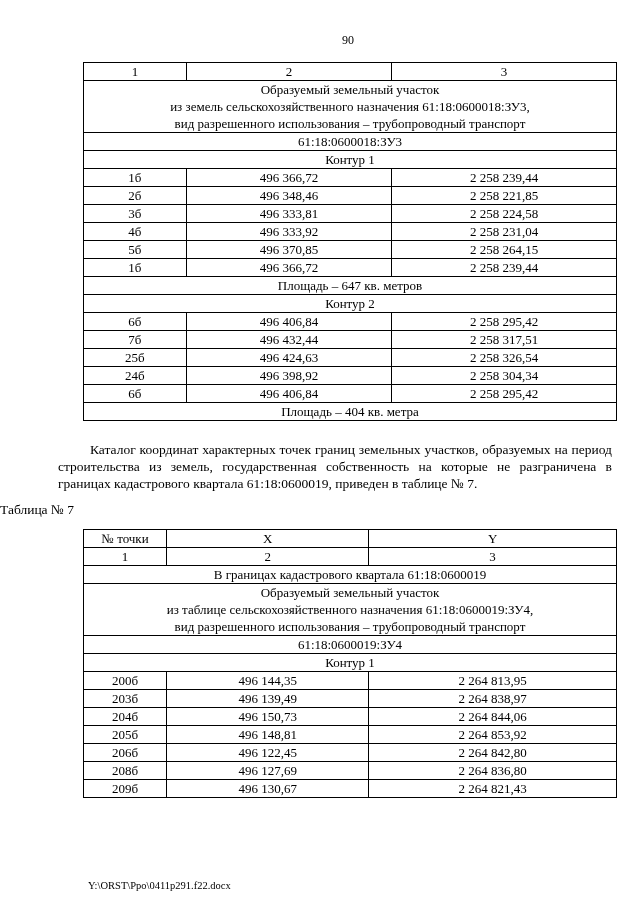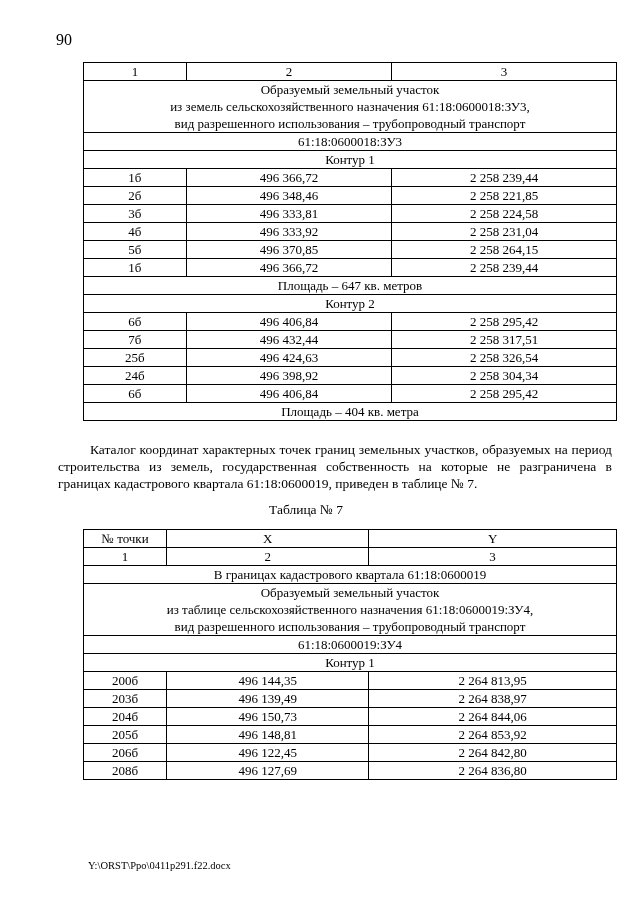--- a/index.html
+++ b/index.html
@@ -6,21 +6,22 @@
   body {
     width: 640px; height: 905px;
     font-family: "Liberation Serif", serif;
     color: #000;
     position: relative;
     overflow: hidden;
   }
   .page-number {
     margin: 33px 0 15px 56px;
     width: 584px;
-    font-size: 16px;
+    text-align: center;
+    font-size: 12px;
     line-height: 14px;
   }
   table.coord-table {
     border-collapse: collapse;
     table-layout: fixed;
     margin-left: 83px;
     width: 534px;
     margin-top: 11px;
   }
   table.coord-table td {
@@ -44,28 +45,28 @@
     margin: 20px 28px 0 58px;
     width: 554px;
     text-align: justify;
     text-indent: 32px;
     font-size: 13.5px;
     line-height: 17px;
     font-family: Liberation Serif, serif;
   }
   .table-caption {
     margin: 9px 28px 0 0;
-    text-align: center;
+    text-align: left;
     font-size: 13.5px;
     line-height: 17px;
   }
   .footer-path {
     position: absolute;
     left: 88px;
-    top: 860px;
+    top: 880px;
     font-size: 10.5px;
   }
 </style>
 </head>
 <body>
 
 <div>
 
   <div class="page-number">90</div>
 
@@ -231,18 +232,23 @@
         <tr>
           <td>206б</td>
           <td>496 122,45</td>
           <td>2 264 842,80</td>
         </tr>
         <tr>
           <td>208б</td>
           <td>496 127,69</td>
           <td>2 264 836,80</td>
         </tr>
+        <tr>
+          <td>209б</td>
+          <td>496 130,67</td>
+          <td>2 264 821,43</td>
+        </tr>
       </tbody>
   </table>
 
   <div class="footer-path">Y:\ORST\Ppo\0411p291.f22.docx</div>
 
 </div>
 
 </body></html>

